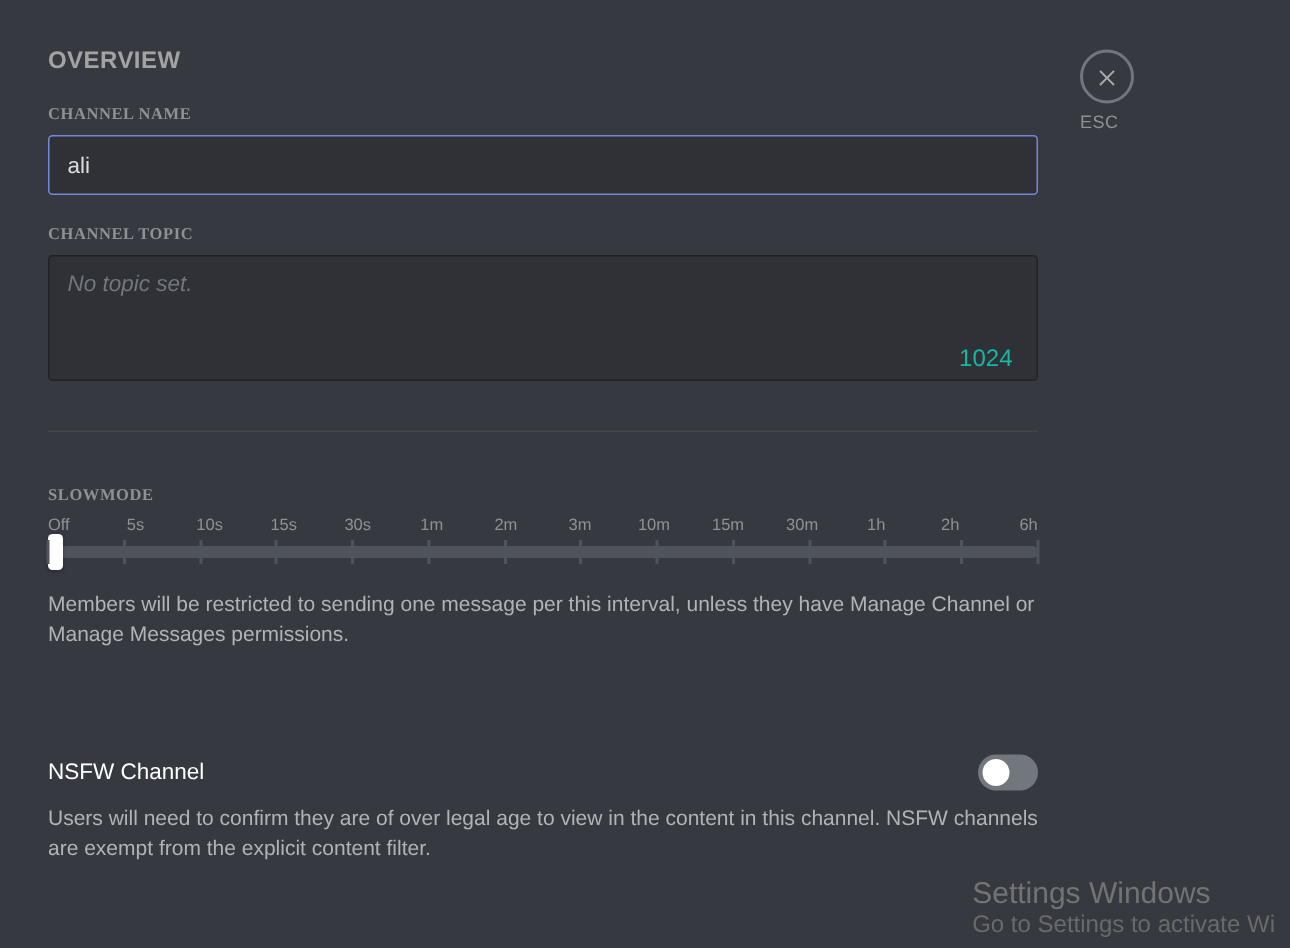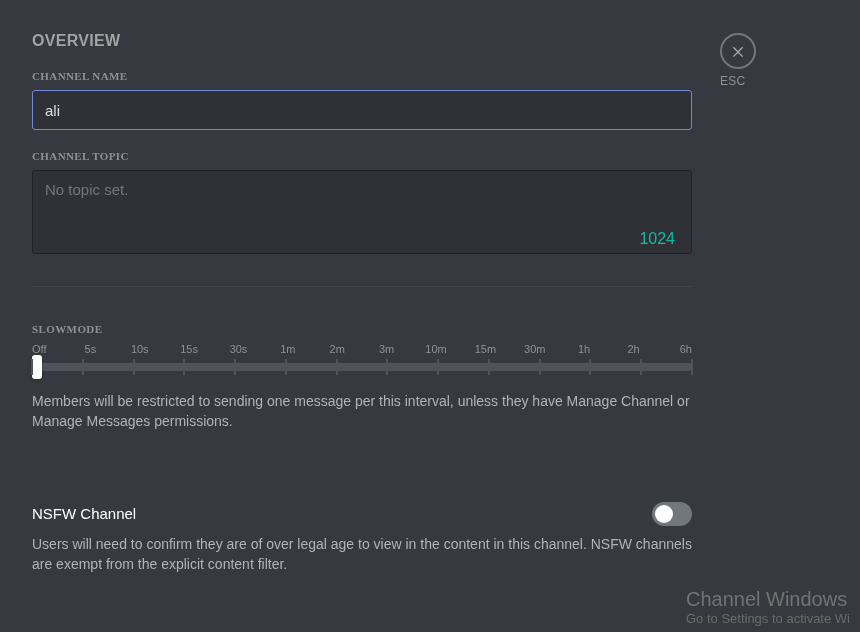--- a/index.html
+++ b/index.html
@@ -49,20 +49,21 @@
     height: 84px;
     background: #2f3136;
     border: 1px solid #202225;
     border-radius: 3px;
     color: #dcddde;
     font-size: 15px;
     padding: 10px 12px;
     outline: none;
     resize: none;
     font-family: inherit;
+    font-style: italic;
   }
   .textarea::placeholder { color: #72767d; }
   .char-count {
     position: absolute;
     right: 17px;
     bottom: 10px;
     font-size: 16px;
     color: #14b8a6;
   }
   .field-block { margin-bottom: 20px; }
@@ -171,21 +172,21 @@
     letter-spacing: 0.3px;
   }
   .watermark {
     position: absolute;
     right: 10px;
     bottom: 6px;
     color: #5f6368;
     text-align: left;
   }
   .watermark .w1 { font-size: 20px; font-weight: 400; color: #737373; }
-  .watermark .w2 { font-size: 13px; color: #6a6a6a; }
+  .watermark .w2 { font-size: 16px; color: #6a6a6a; }
   .section-gap { height: 70px; }
 </style>
 </head>
 <body>
 
 <div class="content">
   <h2 class="page-title">OVERVIEW</h2>
 
   <div class="field-block">
     <div class="field-label">CHANNEL NAME</div>
@@ -254,15 +255,15 @@
 <div class="close-area">
   <div class="close-btn">
     <svg viewBox="0 0 24 24">
         <path fill="#a6a9ad" d="M18.3 5.71L12 12.01l-6.3-6.3-1.41 1.41 6.3 6.3-6.3 6.29 1.41 1.42 6.3-6.3 6.3 6.3 1.41-1.42-6.3-6.29 6.3-6.3z"></path>
       </svg>
   </div>
   <div class="close-label">ESC</div>
 </div>
 
 <div class="watermark">
-  <div class="w1">Channel Windows</div>
+  <div class="w1">Settings Windows</div>
   <div class="w2">Go to Settings to activate Wi</div>
 </div>
 
 </body></html>

